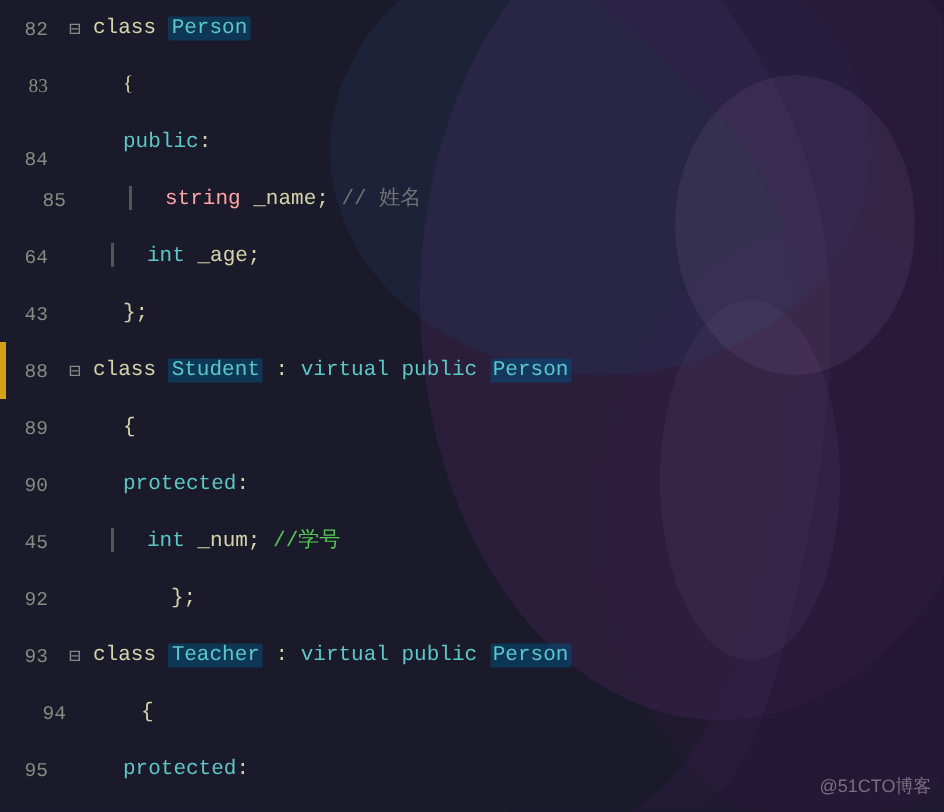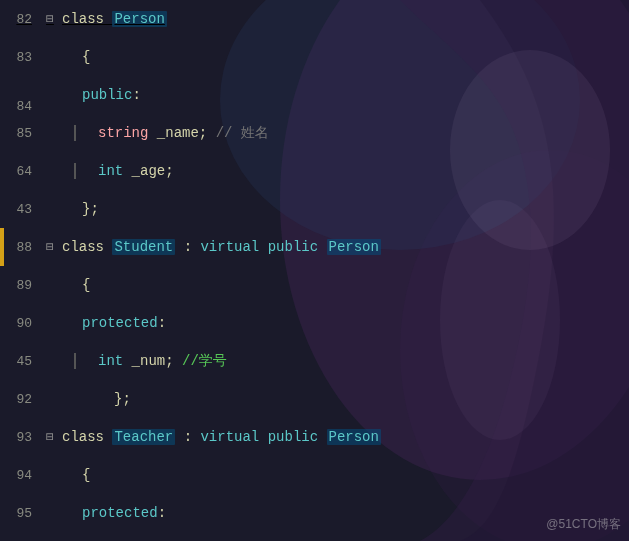--- a/index.html
+++ b/index.html
@@ -88,36 +88,36 @@
     <path d="M400,0 C450,50 500,80 520,150 C540,220 530,300 510,380 C490,460 460,520 420,541 L629,541 L629,0 Z" fill="rgba(50,30,70,0.4)"></path>
     <path d="M480,0 C510,40 540,90 550,160 C560,230 550,310 530,400 C510,490 490,530 460,541 L629,541 L629,0 Z" fill="rgba(30,20,50,0.3)"></path>
 
     <ellipse cx="530" cy="150" rx="80" ry="100" fill="rgba(200,180,220,0.08)"></ellipse>
     <ellipse cx="500" cy="320" rx="60" ry="120" fill="rgba(180,160,200,0.06)"></ellipse>
   </svg>
 </div>
 
 <div class="code-container">
   <div id="code-lines">
-      <div class="code-line" style="position: relative; text-decoration: underline;">
+      <div class="code-line" style="position: relative;">
         <span class="line-number">82</span>
         <span class="fold-icon" style="color: rgb(136, 136, 136); font-size: 13px; width: 14px; display: inline-block;">⊟</span>
         <div class="code-content"><span style="color:#d4d4aa;">class </span><span style="color:#5bc8c8;background:rgba(0,90,140,0.45);padding:0 2px;border-radius:1px;">Person</span><span style="color:#d4d4aa;"></span></div>
       </div>
-      <div class="code-line" style="position: relative;">
+      <div class="code-line" style="position: relative; font-family: Liberation Serif, serif;">
         <span class="line-number">83</span>
         <span class="fold-icon" style="color: rgb(136, 136, 136); font-size: 13px; width: 14px; display: inline-block;"></span>
         <div class="code-content"><span style="display:inline-block;width:20px;"></span><span style="color:#d4d4aa;">{</span></div>
       </div>
       <div class="code-line" style="position: relative; align-items: flex-end;">
         <span class="line-number">84</span>
         <span class="fold-icon" style="color: rgb(136, 136, 136); font-size: 13px; width: 14px; display: inline-block;"></span>
         <div class="code-content"><span style="display:inline-block;width:20px;"></span><span style="color:#5bc8c8;">public</span><span style="color:#d4d4aa;">:</span></div>
       </div>
-      <div class="code-line" style="position: relative;">
+      <div class="code-line" style="position: relative; padding-left: 12px;">
         <span class="line-number">85</span>
         <span class="fold-icon" style="color: rgb(136, 136, 136); font-size: 13px; width: 14px; display: inline-block;"></span>
         <div class="code-content"><span style="display:inline-block;width:12px;"></span><span style="display:inline-block;width:2px;height:16px;background:#555;vertical-align:middle;margin-right:2px;"></span><span style="display:inline-block;width:20px;"></span><span style="color:#fca5a5;">string</span><span style="color:#d4d4aa;"> _name; </span><span style="color:#737373;">// 姓名</span></div>
       </div>
       <div class="code-line" style="position: relative;">
         <span class="line-number">64</span>
         <span class="fold-icon" style="color: rgb(136, 136, 136); font-size: 13px; width: 14px; display: inline-block;"></span>
         <div class="code-content"><span style="display:inline-block;width:12px;"></span><span style="display:inline-block;width:2px;height:16px;background:#555;vertical-align:middle;margin-right:2px;"></span><span style="display:inline-block;width:20px;"></span><span style="color:#5bc8c8;">int</span><span style="color:#d4d4aa;"> _age;</span></div>
       </div>
       <div class="code-line" style="position: relative;">
@@ -149,21 +149,21 @@
       <div class="code-line" style="position: relative; gap: 16px;">
         <span class="line-number">92</span>
         <span class="fold-icon" style="color: rgb(136, 136, 136); font-size: 13px; width: 14px; display: inline-block;"></span>
         <div class="code-content"><span style="display:inline-block;width:20px;"></span><span style="color:#d4d4aa;">};</span></div>
       </div>
       <div class="code-line" style="position: relative;">
         <span class="line-number">93</span>
         <span class="fold-icon" style="color: rgb(136, 136, 136); font-size: 13px; width: 14px; display: inline-block;">⊟</span>
         <div class="code-content"><span style="color:#d4d4aa;">class </span><span style="color:#5bc8c8;background:rgba(0,90,140,0.45);padding:0 2px;border-radius:1px;">Teacher</span><span style="color:#d4d4aa;"> : </span><span style="color:#5bc8c8;">virtual</span><span style="color:#d4d4aa;"> </span><span style="color:#5bc8c8;">public</span><span style="color:#d4d4aa;"> </span><span style="color:#5bc8c8;background:rgba(0,80,130,0.5);padding:0 2px;border-radius:1px;">Person</span></div>
       </div>
-      <div class="code-line" style="position: relative;">
+      <div class="code-line" style="position: relative; margin-left: 12px;">
         <span class="line-number">94</span>
         <span class="fold-icon" style="color: rgb(136, 136, 136); font-size: 13px; width: 14px; display: inline-block;"></span>
         <div class="code-content"><span style="display:inline-block;width:20px;"></span><span style="color:#d4d4aa;">{</span></div>
       </div>
       <div class="code-line" style="position: relative;">
         <span class="line-number">95</span>
         <span class="fold-icon" style="color: rgb(136, 136, 136); font-size: 13px; width: 14px; display: inline-block;"></span>
         <div class="code-content"><span style="display:inline-block;width:20px;"></span><span style="color:#5bc8c8;">protected</span><span style="color:#d4d4aa;">:</span></div>
       </div>
       <div class="code-line" style="position: relative;">

